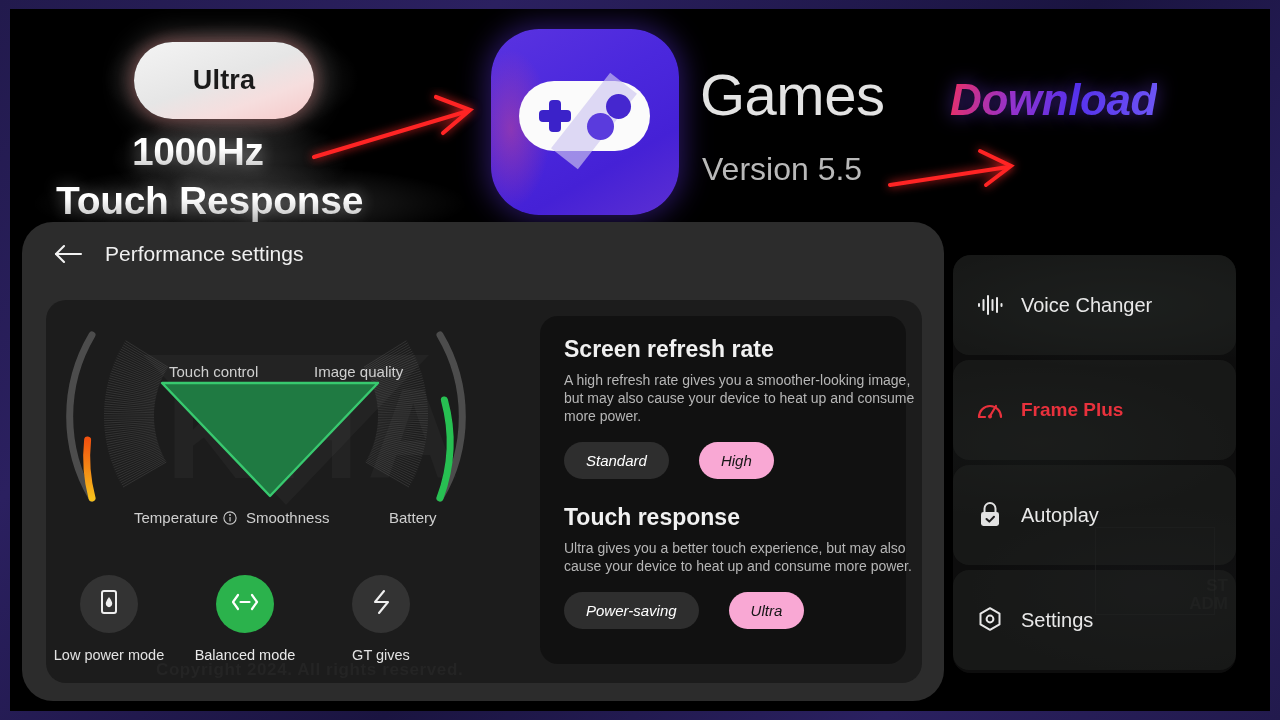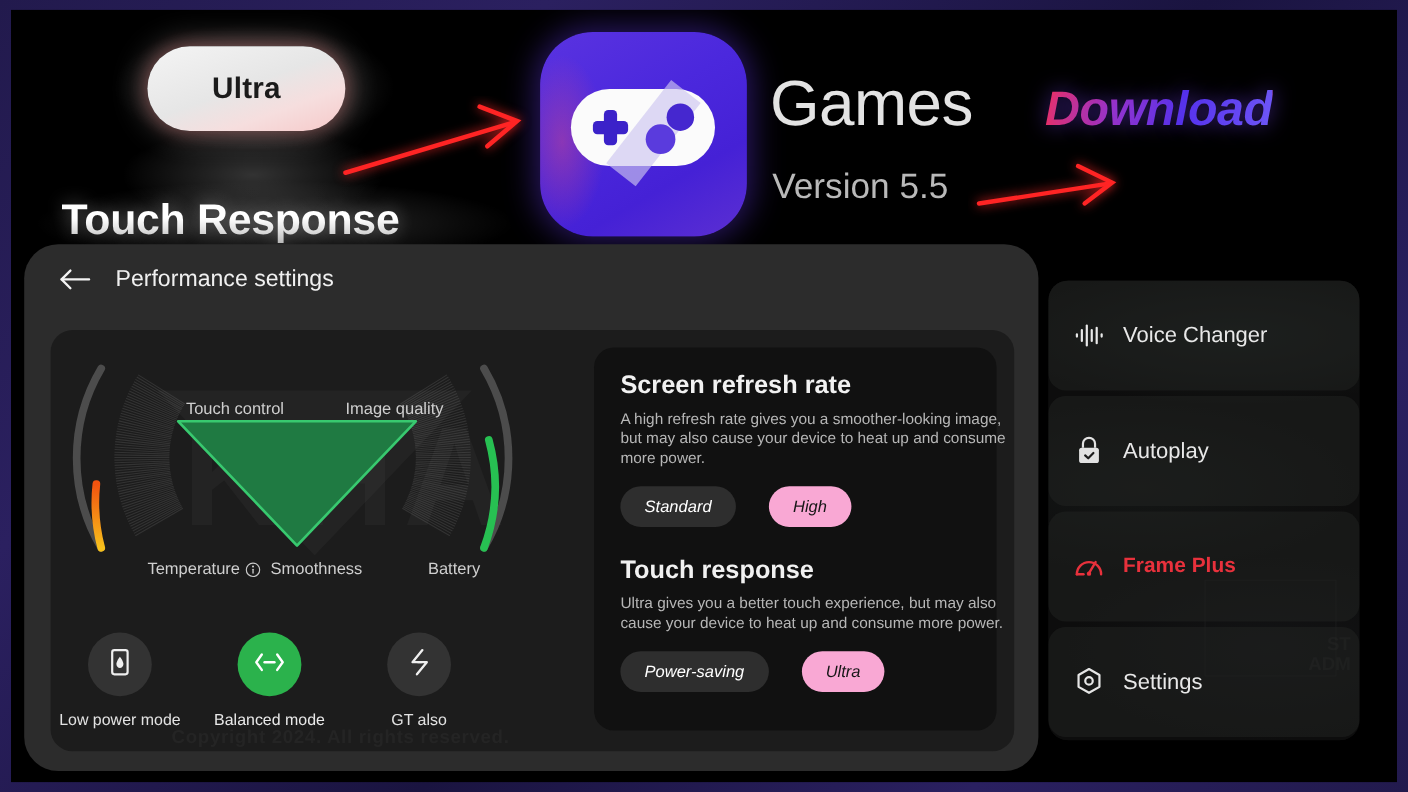--- a/index.html
+++ b/index.html
@@ -315,20 +315,21 @@
   <div id="stage">
 
     <div id="banner">
 
       <div class="halo" id="halo-pill"></div>
       <div class="halo" id="halo-1000"></div>
       <div class="halo" id="halo-touch"></div>
 
       <div id="ultra-pill">Ultra</div>
 
+      <div id="hz-text">1000Hz</div>
       <div id="touch-text">Touch Response</div>
 
       <div id="app-icon">
         <div class="sheen"></div>
         <div id="pad">
           <div class="streak"></div>
           <div class="dpad-h"></div>
           <div class="dpad-v"></div>
           <div class="btn-dot" id="dot-a"></div>
           <div class="btn-dot" id="dot-b"></div>
@@ -589,21 +590,21 @@
             <div class="mode-circle">
               <span>
                 <svg width="22" height="28" viewBox="0 0 22 28">
                   <g fill="none" stroke="#efefef" stroke-width="2.1" stroke-linecap="round" stroke-linejoin="round">
                     <path d="M14 3 L5 14 H13"></path>
                     <path d="M9 25 L18 14 H10"></path>
                   </g>
                 </svg>
               </span>
             </div>
-            <div class="mode-label">GT also</div>
+            <div class="mode-label">GT gives</div>
           </div>
         </div>
 
         <div id="settings-card">
 
           <div class="sc-title">Screen refresh rate</div>
           <div class="sc-desc">A high refresh rate gives you a smoother-looking image, but may also cause your device to heat up and consume more power.</div>
           <div class="pill-row">
             <div class="pill off">Standard</div>
             <div class="pill on">High</div>
@@ -640,45 +641,45 @@
                 <path d="M12 2 V20"></path>
               <path d="M16.5 6 V16"></path>
                 <path d="M21 4 V18"></path>
                 <path d="M25.5 10 V12"></path>
             </g>
           </svg>
         </span>
         <span class="side-label">Voice Changer</span>
       </div>
 
-      <div class="side-item">
-        <span class="side-ico">
-          <svg width="26" height="28" viewBox="0 0 26 28">
-            <path d="M7.5 11 V7.5 a5.5 5.5 0 0 1 11 0 V11" fill="none" stroke="#e2e2e2" stroke-width="2"></path>
-            <rect x="4" y="11" width="18" height="14" rx="2.4" fill="#e2e2e2"></rect>
-            <path d="M9.5 18 L12.3 20.6 L17 15.8" fill="none" stroke="#1d1d1d" stroke-width="2" stroke-linecap="round" stroke-linejoin="round"></path>
-          </svg>
-        </span>
-        <span class="side-label">Autoplay</span>
-      </div>
-
       <div class="side-item highlight">
         <span class="side-ico">
           <svg width="28" height="26" viewBox="0 0 28 26">
             <path d="M3 20 A11 11 0 1 1 25 20" fill="none" stroke="#e8313c" stroke-width="2.2" stroke-linecap="round"></path>
             <path d="M3 20 H9" stroke="#e8313c" stroke-width="2.2" stroke-linecap="round"></path>
             <path d="M14 19 L20 9" stroke="#e8313c" stroke-width="2.2" stroke-linecap="round"></path>
             <circle cx="14" cy="19.5" r="2" fill="#e8313c"></circle>
           </svg>
         </span>
         <span class="side-label">Frame Plus</span>
       </div>
 
       <div class="side-item">
         <span class="side-ico">
+          <svg width="26" height="28" viewBox="0 0 26 28">
+            <path d="M7.5 11 V7.5 a5.5 5.5 0 0 1 11 0 V11" fill="none" stroke="#e2e2e2" stroke-width="2"></path>
+            <rect x="4" y="11" width="18" height="14" rx="2.4" fill="#e2e2e2"></rect>
+            <path d="M9.5 18 L12.3 20.6 L17 15.8" fill="none" stroke="#1d1d1d" stroke-width="2" stroke-linecap="round" stroke-linejoin="round"></path>
+          </svg>
+        </span>
+        <span class="side-label">Autoplay</span>
+      </div>
+
+      <div class="side-item">
+        <span class="side-ico">
           <svg width="28" height="28" viewBox="0 0 28 28">
             <path d="M14 2.2 L23.5 7.6 V18.4 L14 23.8 L4.5 18.4 V7.6 Z" fill="none" stroke="#e6e6e6" stroke-width="2" stroke-linejoin="round"></path>
             <circle cx="14" cy="13" r="3.4" fill="none" stroke="#e6e6e6" stroke-width="2"></circle>
           </svg>
         </span>
         <span class="side-label">Settings</span>
       </div>
     </div>
 
   </div>

